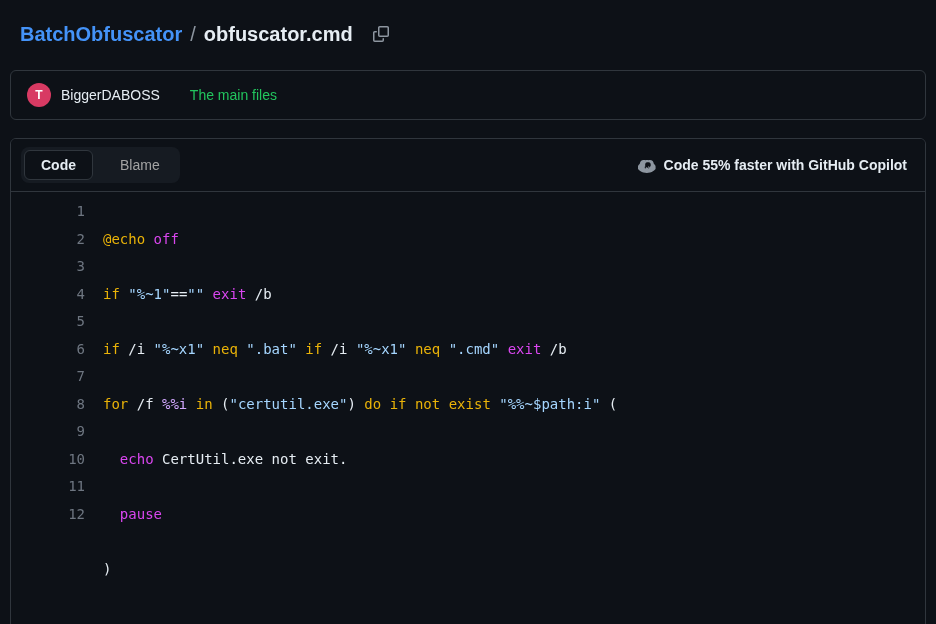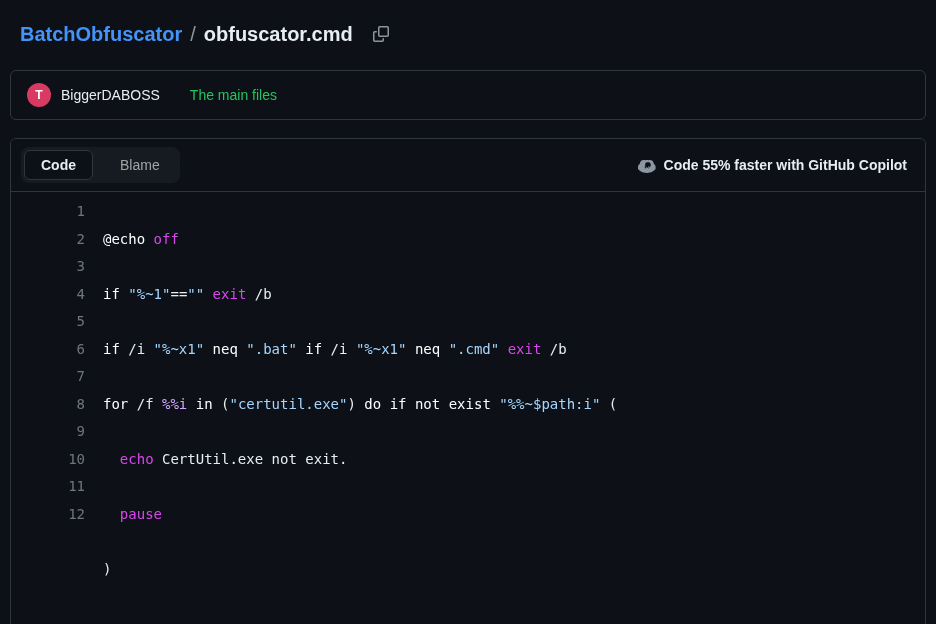--- a/index.html
+++ b/index.html
@@ -116,21 +116,21 @@
   }
   .gutter {
     text-align: right;
     color: #6e7681;
     user-select: none;
     padding: 0 18px 0 0;
     width: 92px;
   }
   .codecol { flex: 1; white-space: pre; }
   .ln { height: 27.5px; }
-  .tok-kw { color: #ffffff; }
+  .tok-kw { color: #eab308; }
   .tok-str { color: #a5d6ff; }
   .tok-cmd { color: #d946ef; }
   .tok-fn { color: #d2a8ff; }
   .tok-pl { color: #e6edf3; }
 </style>
 </head>
 <body>
 
 <div class="breadcrumb">
   <a href="#">BatchObfuscator</a>

